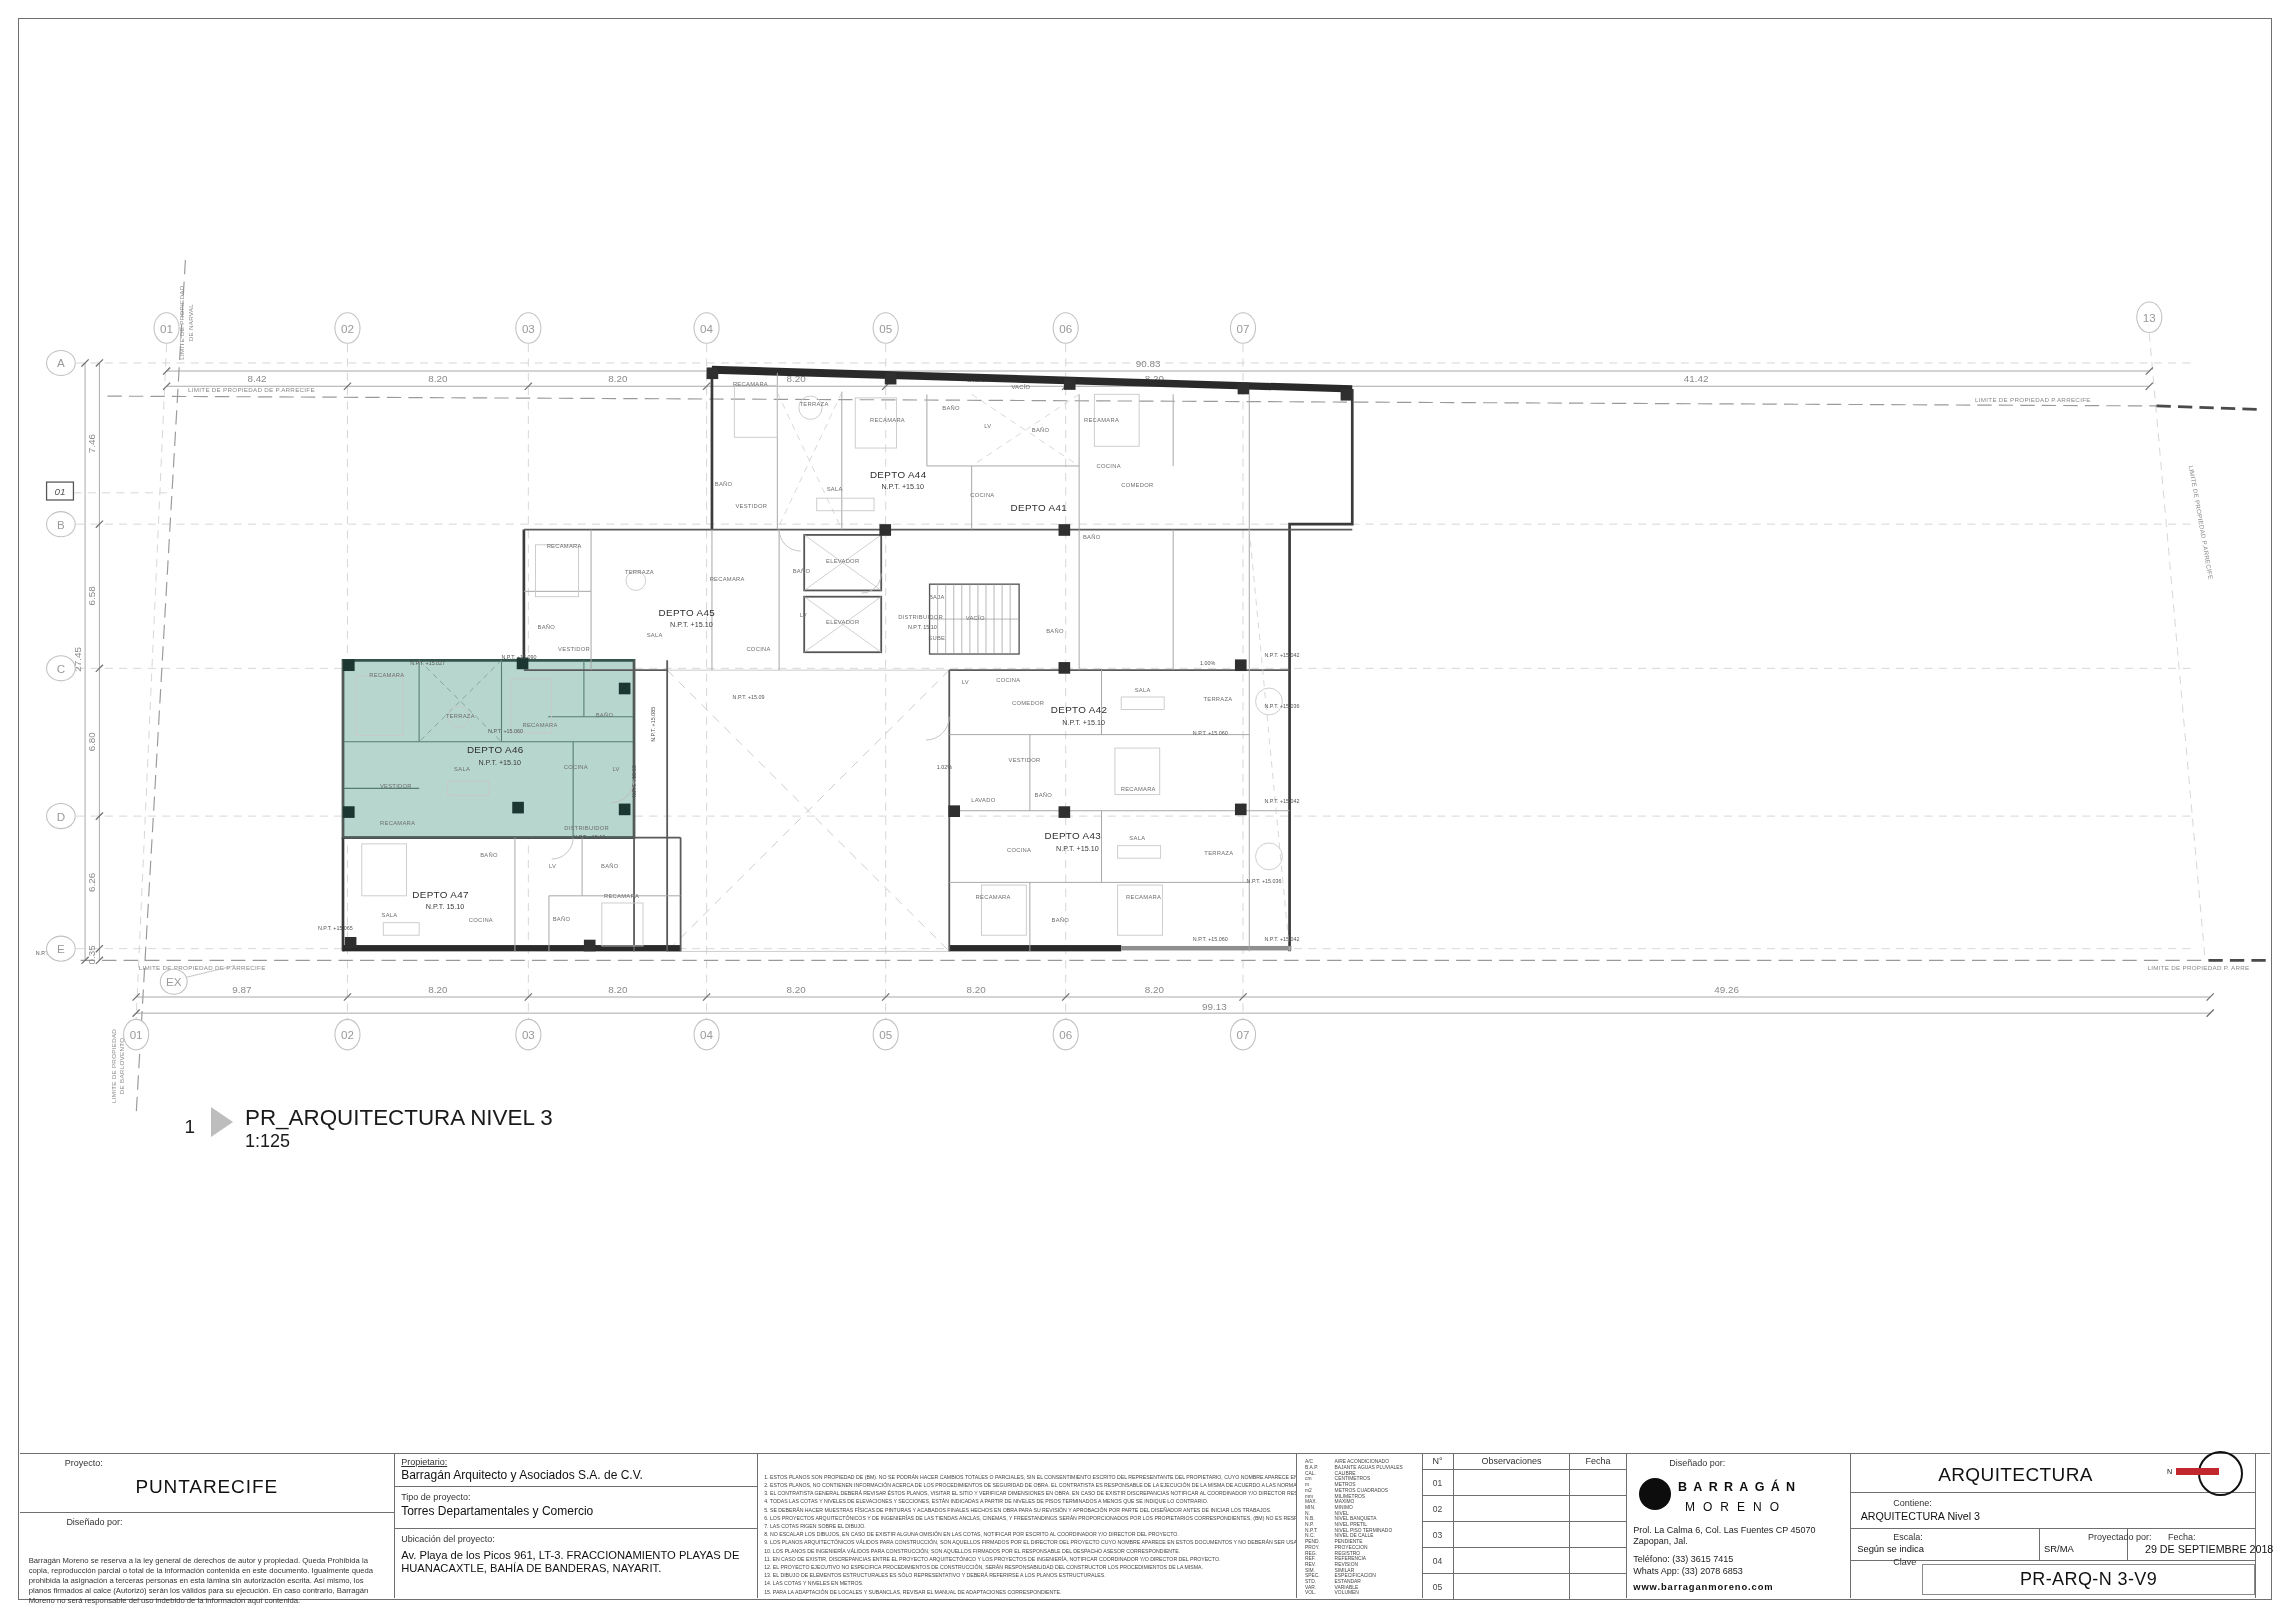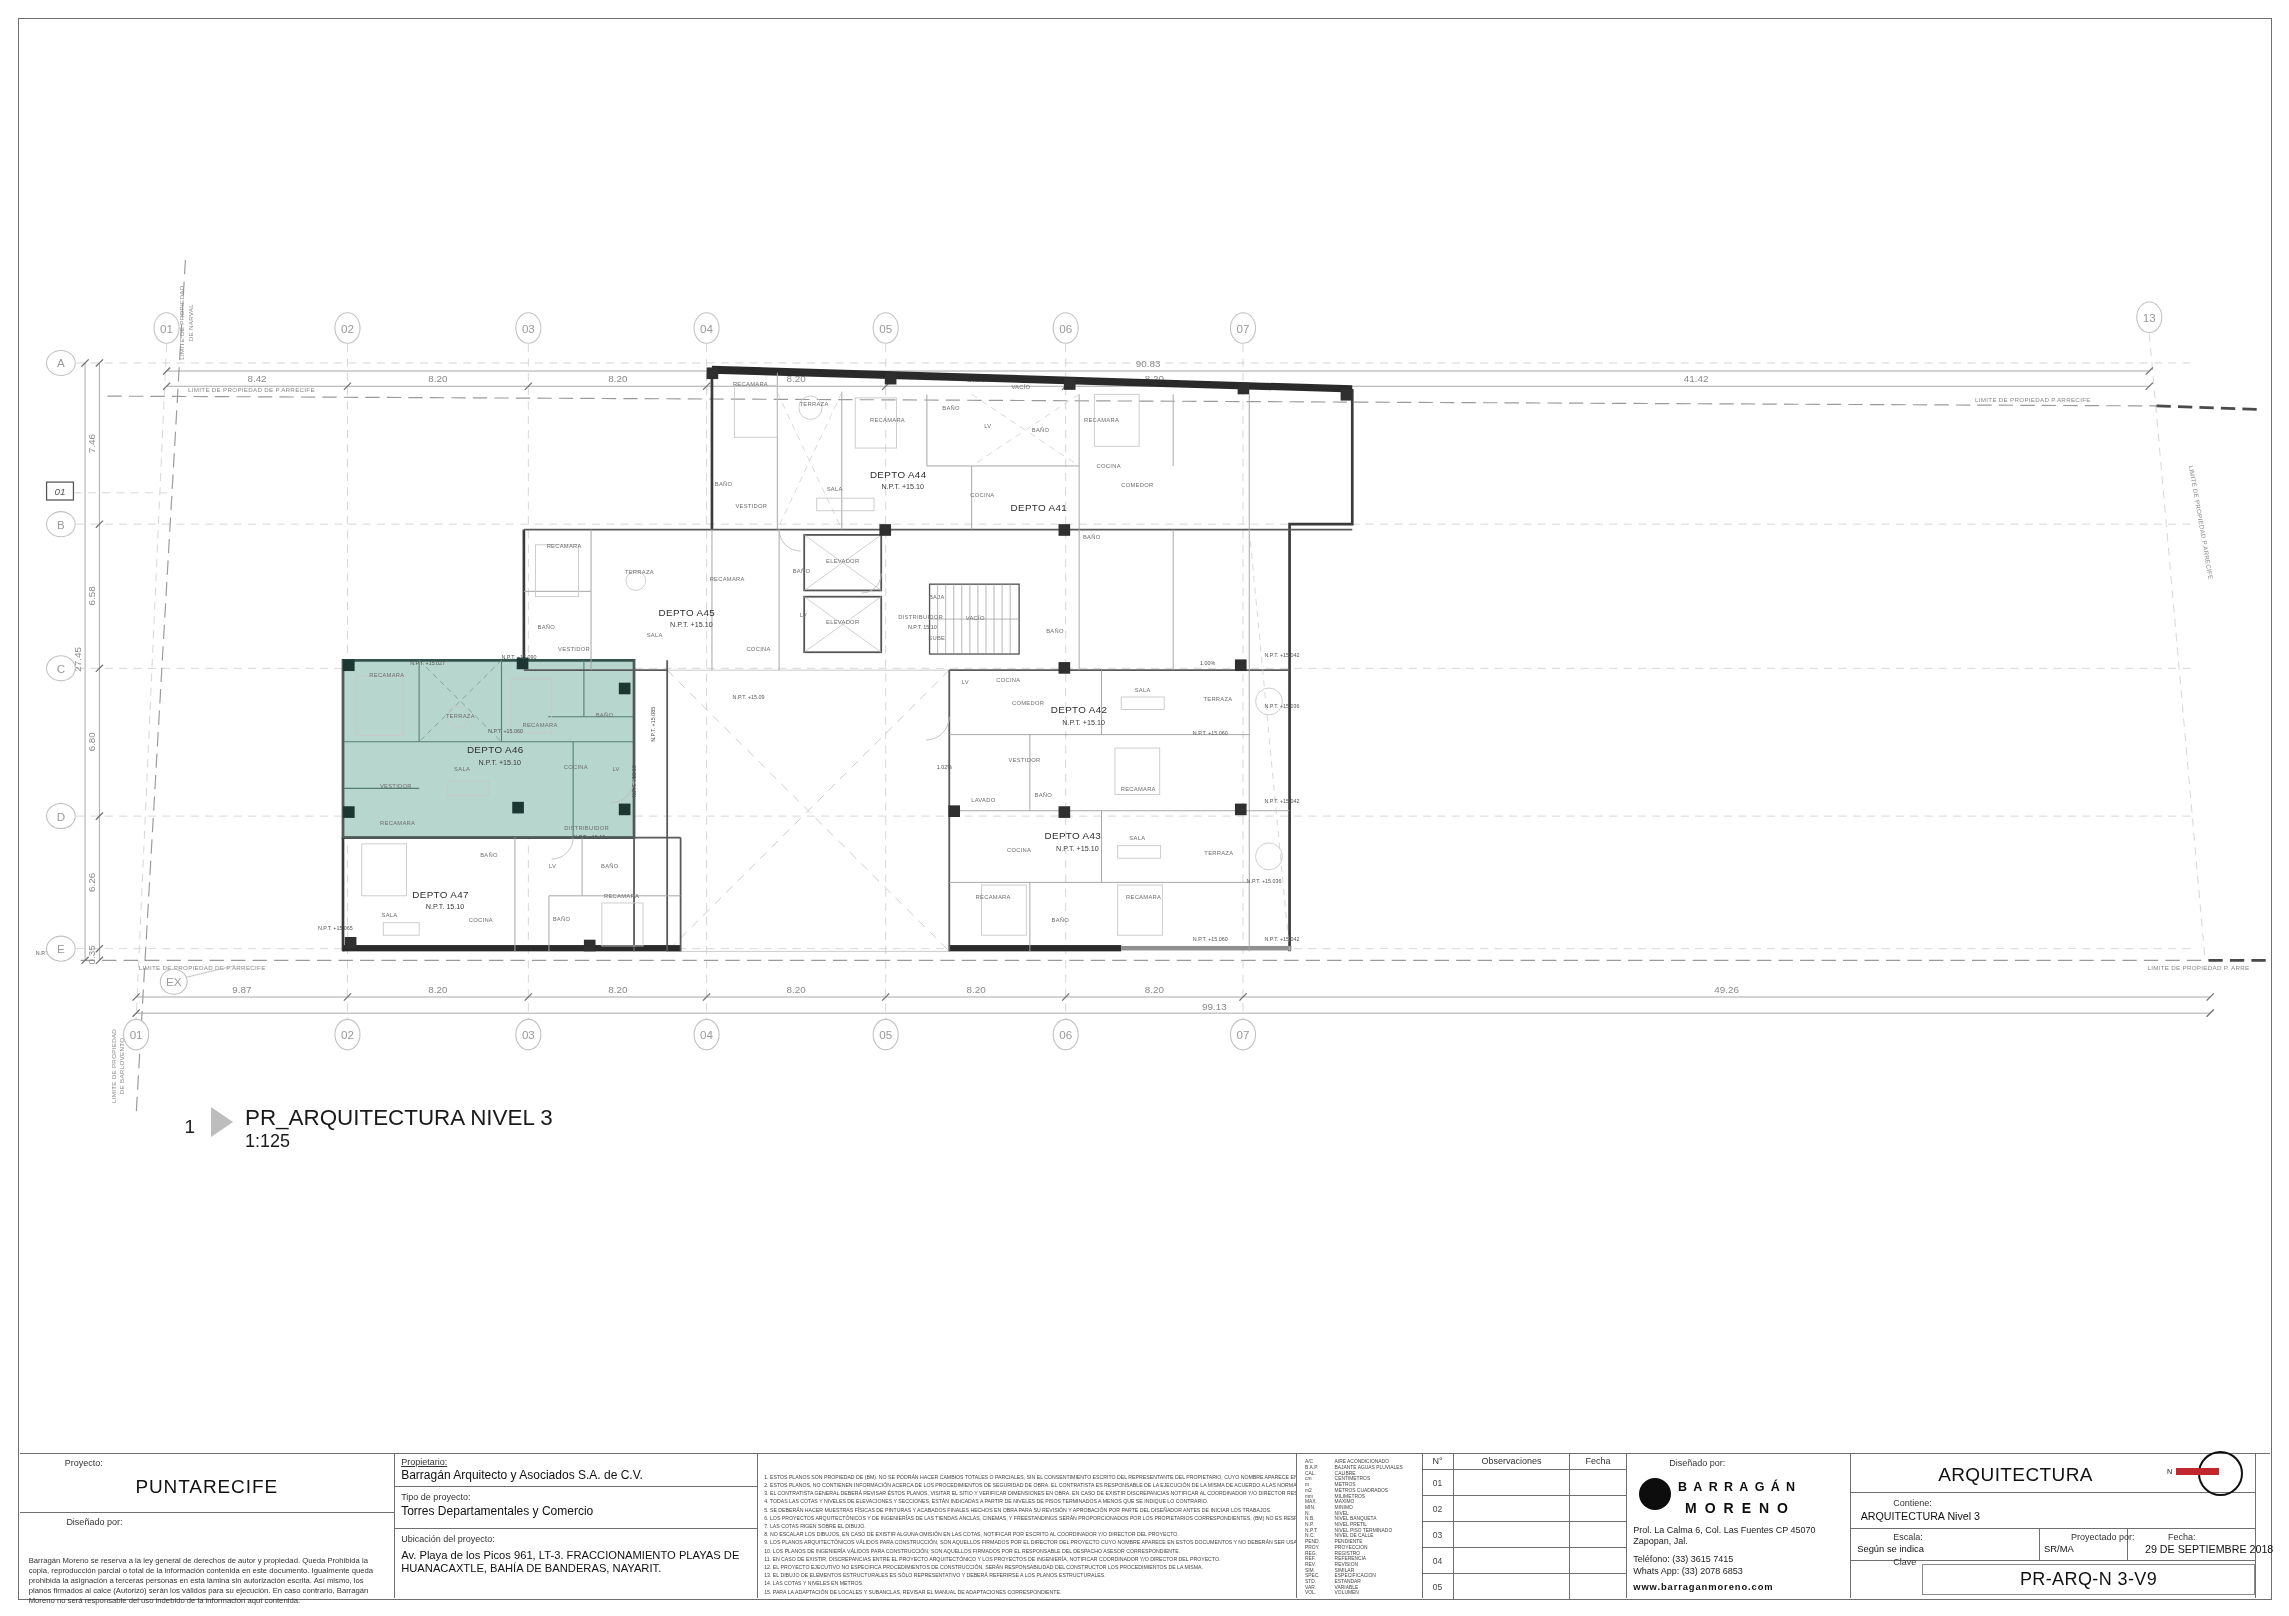--- a/index.html
+++ b/index.html
@@ -50,36 +50,36 @@
   .obs-h{display:flex;height:16px;border-bottom:0.9px solid #6f6f6f;font-size:9px;color:#333;}
   .obs-c1{width:31px;border-right:0.9px solid #6f6f6f;display:flex;align-items:center;justify-content:center;}
   .obs-c2{flex:1;border-right:0.9px solid #6f6f6f;display:flex;align-items:center;justify-content:center;}
   .obs-c3{width:56px;display:flex;align-items:center;justify-content:center;}
   .obs-r{display:flex;height:25px;border-bottom:0.9px solid #6f6f6f;font-size:8.5px;color:#444;}
   .obs-r:last-child{border-bottom:none;}
   .c6{position:absolute;left:1626px;top:1453px;width:224px;height:145px;}
   .c6 .lab{position:absolute;left:7.2px;top:5.4px;}
   .logo-dot{position:absolute;left:12.5px;top:25px;width:32px;height:32px;border-radius:50%;background:#0d0d0d;}
   .logo-t1{position:absolute;left:52px;top:27px;font-size:12.5px;font-weight:bold;letter-spacing:6.3px;color:#0d0d0d;}
-  .logo-t2{position:absolute;left:59px;top:47px;font-size:14px;font-weight:bold;letter-spacing:8px;color:#0d0d0d;}
+  .logo-t2{position:absolute;left:59px;top:47px;font-size:12px;font-weight:normal;letter-spacing:8px;color:#0d0d0d;}
   .c6 .adr1{position:absolute;left:7.2px;top:72px;font-size:9px;color:#222;}
   .c6 .adr2{position:absolute;left:7.2px;top:83px;font-size:9px;color:#222;}
   .c6 .tel{position:absolute;left:7.2px;top:101px;font-size:9px;color:#222;}
   .c6 .wa{position:absolute;left:7.2px;top:113px;font-size:9px;color:#222;}
   .c6 .web{position:absolute;left:7.2px;top:128px;font-size:9.4px;font-weight:bold;letter-spacing:0.9px;color:#111;}
   .c7{position:absolute;left:1850px;top:1453px;width:405px;height:145px;}
   .c7 .disc{position:absolute;left:0;top:10.7px;width:331px;text-align:center;font-size:19px;color:#111;letter-spacing:0.4px;}
   .north{position:absolute;left:348px;top:-1.8px;width:41px;height:41px;border:2.2px solid #111;border-radius:50%;}
   .north-bar{position:absolute;left:326px;top:15px;width:43px;height:7.2px;}
   .north-n{position:absolute;left:317px;top:14.3px;font-size:7.2px;color:#111;}
   .c7 .r2lab{position:absolute;left:7.2px;top:45px;}
   .c7 .r2val{position:absolute;left:10.7px;top:57px;font-size:10.7px;color:#111;}
   .c7 .r3a-lab{position:absolute;left:7.2px;top:79px;}
   .c7 .r3a-val{position:absolute;left:7.2px;top:90px;font-size:9.4px;color:#111;}
-  .c7 .r3b-lab{position:absolute;left:185px;top:79px;text-align:right;}
+  .c7 .r3b-lab{position:absolute;left:202px;top:79px;text-align:right;}
   .c7 .r3b-val{position:absolute;left:194px;top:90px;font-size:9.4px;color:#111;}
   .c7 .r3c-lab{position:absolute;left:282px;top:79px;}
   .c7 .r3c-val{position:absolute;left:295px;top:90px;font-size:10.7px;color:#111;white-space:nowrap;}
   .c7 .r4lab{position:absolute;left:7.2px;top:104px;text-align:center;}
   .clavebox{position:absolute;left:72px;top:111px;width:331px;height:29px;border:0.9px solid #8a8a8a;
             display:flex;align-items:center;justify-content:center;font-size:18px;color:#111;letter-spacing:0.4px;}
 </style>
 </head>
 <body>
 

